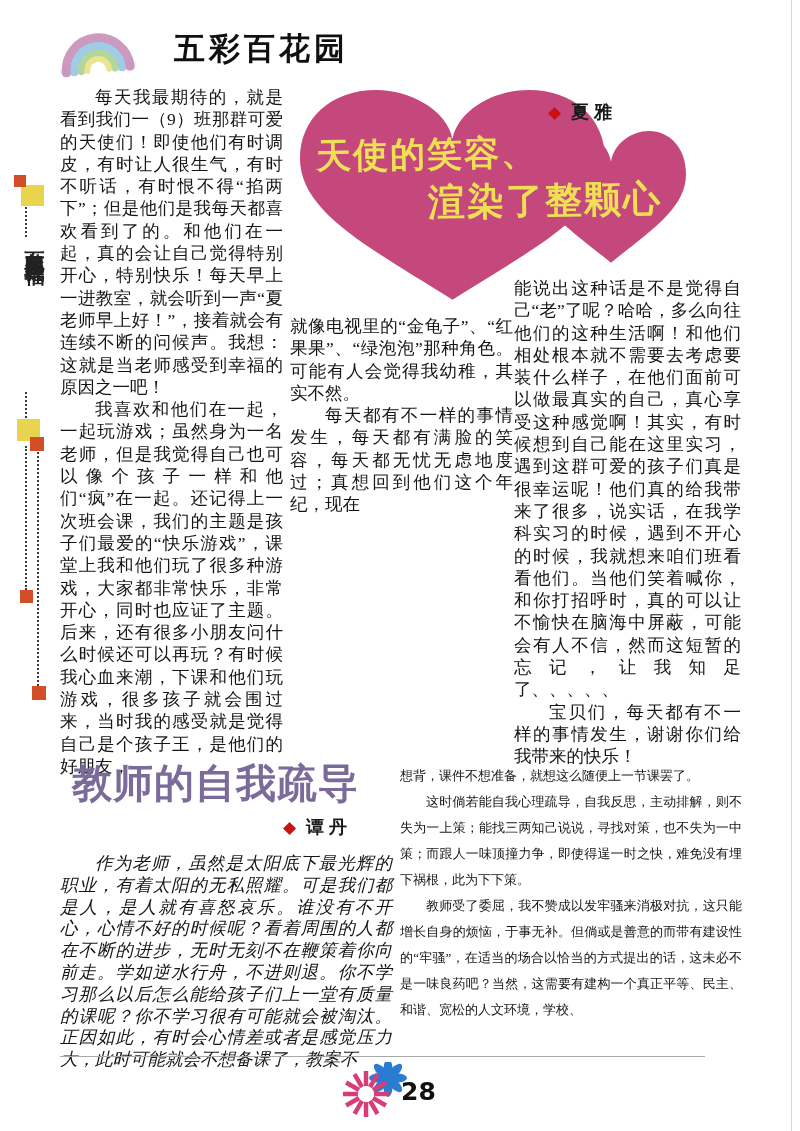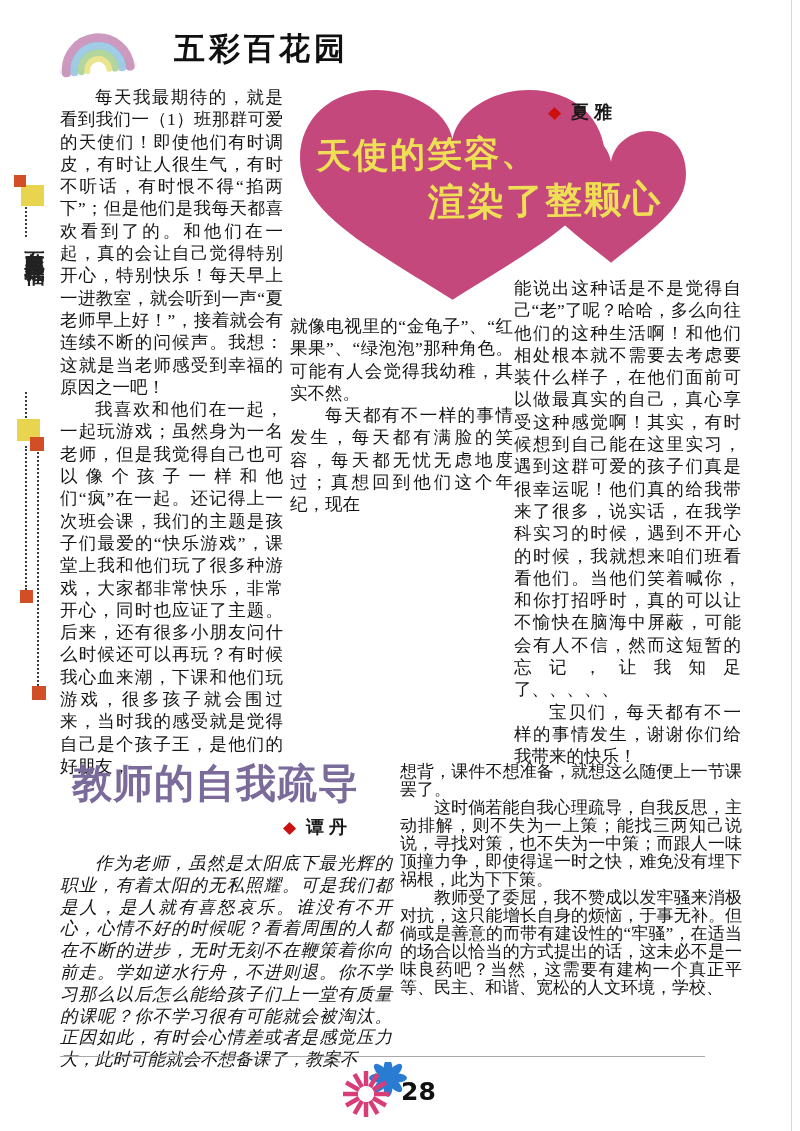--- a/index.html
+++ b/index.html
@@ -29,21 +29,21 @@
   .dotline { width:0; border-left:2px dotted #3a3a3a; }
   .sq { position:absolute; }
   .sq-yellow { background:var(--square-yellow); }
   .sq-red { background:var(--square-red); }
   
   .body-text { color:#151515; text-align:justify; }
   .body-text p { margin:0; }
   .indent { text-indent:2em; }
   .col-narrow { width:223px; font-size:17.5px; line-height:22.3px; }
   .col-wide-l { width:332px; font-size:17.5px; line-height:21.8px; }
-  .col-wide-r { width:342px; font-size:17px;   line-height:18px; }
+  .col-wide-r { width:342px; font-size:13px;   line-height:26px; }
   
   .heart-shape { fill:var(--heart-pink); }
   .a1-title {
     color:var(--title-yellow); font-weight:bold;
     font-family:"DejaVu Sans","Liberation Sans",sans-serif;
     letter-spacing:2px; white-space:nowrap;
   }
   .a1-title-1 { left:316px; top:131px; font-size:35px; transform:rotate(-1deg); }
   .a1-title-2 { left:428px; top:176px; font-size:37px; transform:rotate(-1deg); }
   .author-row { display:flex; align-items:center; gap:10px; }
@@ -106,21 +106,21 @@
     </g>
   </svg>
   <div class="abs a1-title a1-title-1">天使的笑容、</div>
   <div class="abs a1-title a1-title-2">渲染了整颗心</div>
   <div class="abs author-row a1-author">
     <span class="author-marker">◆</span>
     <span class="author-name">夏雅</span>
   </div>
 
   <div class="abs body-text col-narrow" style="left:60px;top:86px;">
-    <p class="indent">每天我最期待的，就是看到我们一（1）班那群可爱的天使们！即使他们有时调皮，有时让人很生气，有时不听话，有时恨不得“掐两下”；但是他们是我每天都喜欢看到了的。和他们在一起，真的会让自己觉得特别开心，特别快乐！每天早上一进教室，就会听到一声“夏老师早上好！”，接着就会有连续不断的问候声。我想：这就是当老师感受到幸福的原因之一吧！</p>
+    <p class="indent">每天我最期待的，就是看到我们一（9）班那群可爱的天使们！即使他们有时调皮，有时让人很生气，有时不听话，有时恨不得“掐两下”；但是他们是我每天都喜欢看到了的。和他们在一起，真的会让自己觉得特别开心，特别快乐！每天早上一进教室，就会听到一声“夏老师早上好！”，接着就会有连续不断的问候声。我想：这就是当老师感受到幸福的原因之一吧！</p>
     <p class="indent">我喜欢和他们在一起，一起玩游戏；虽然身为一名老师，但是我觉得自己也可以像个孩子一样和他们“疯”在一起。还记得上一次班会课，我们的主题是孩子们最爱的“快乐游戏”，课堂上我和他们玩了很多种游戏，大家都非常快乐，非常开心，同时也应证了主题。后来，还有很多小朋友问什么时候还可以再玩？有时候我心血来潮，下课和他们玩游戏，很多孩子就会围过来，当时我的感受就是觉得自己是个孩子王，是他们的好朋友，</p>
   </div>
   <div class="abs body-text col-narrow" style="left:290px;top:315px;">
     <p>就像电视里的“金龟子”、“红果果”、“绿泡泡”那种角色。可能有人会觉得我幼稚，其实不然。</p>
     <p class="indent">每天都有不一样的事情发生，每天都有满脸的笑容，每天都无忧无虑地度过；真想回到他们这个年纪，现在</p>
   </div>
   <div class="abs body-text col-narrow" style="left:514px;top:277px;width:227px;">
     <p>能说出这种话是不是觉得自己“老”了呢？哈哈，多么向往他们的这种生活啊！和他们相处根本就不需要去考虑要装什么样子，在他们面前可以做最真实的自己，真心享受这种感觉啊！其实，有时候想到自己能在这里实习，遇到这群可爱的孩子们真是很幸运呢！他们真的给我带来了很多，说实话，在我学科实习的时候，遇到不开心的时候，我就想来咱们班看看他们。当他们笑着喊你，和你打招呼时，真的可以让不愉快在脑海中屏蔽，可能会有人不信，然而这短暂的忘记，让我知足了、、、、、</p>
     <p class="indent">宝贝们，每天都有不一样的事情发生，谢谢你们给我带来的快乐！</p>
   </div>

